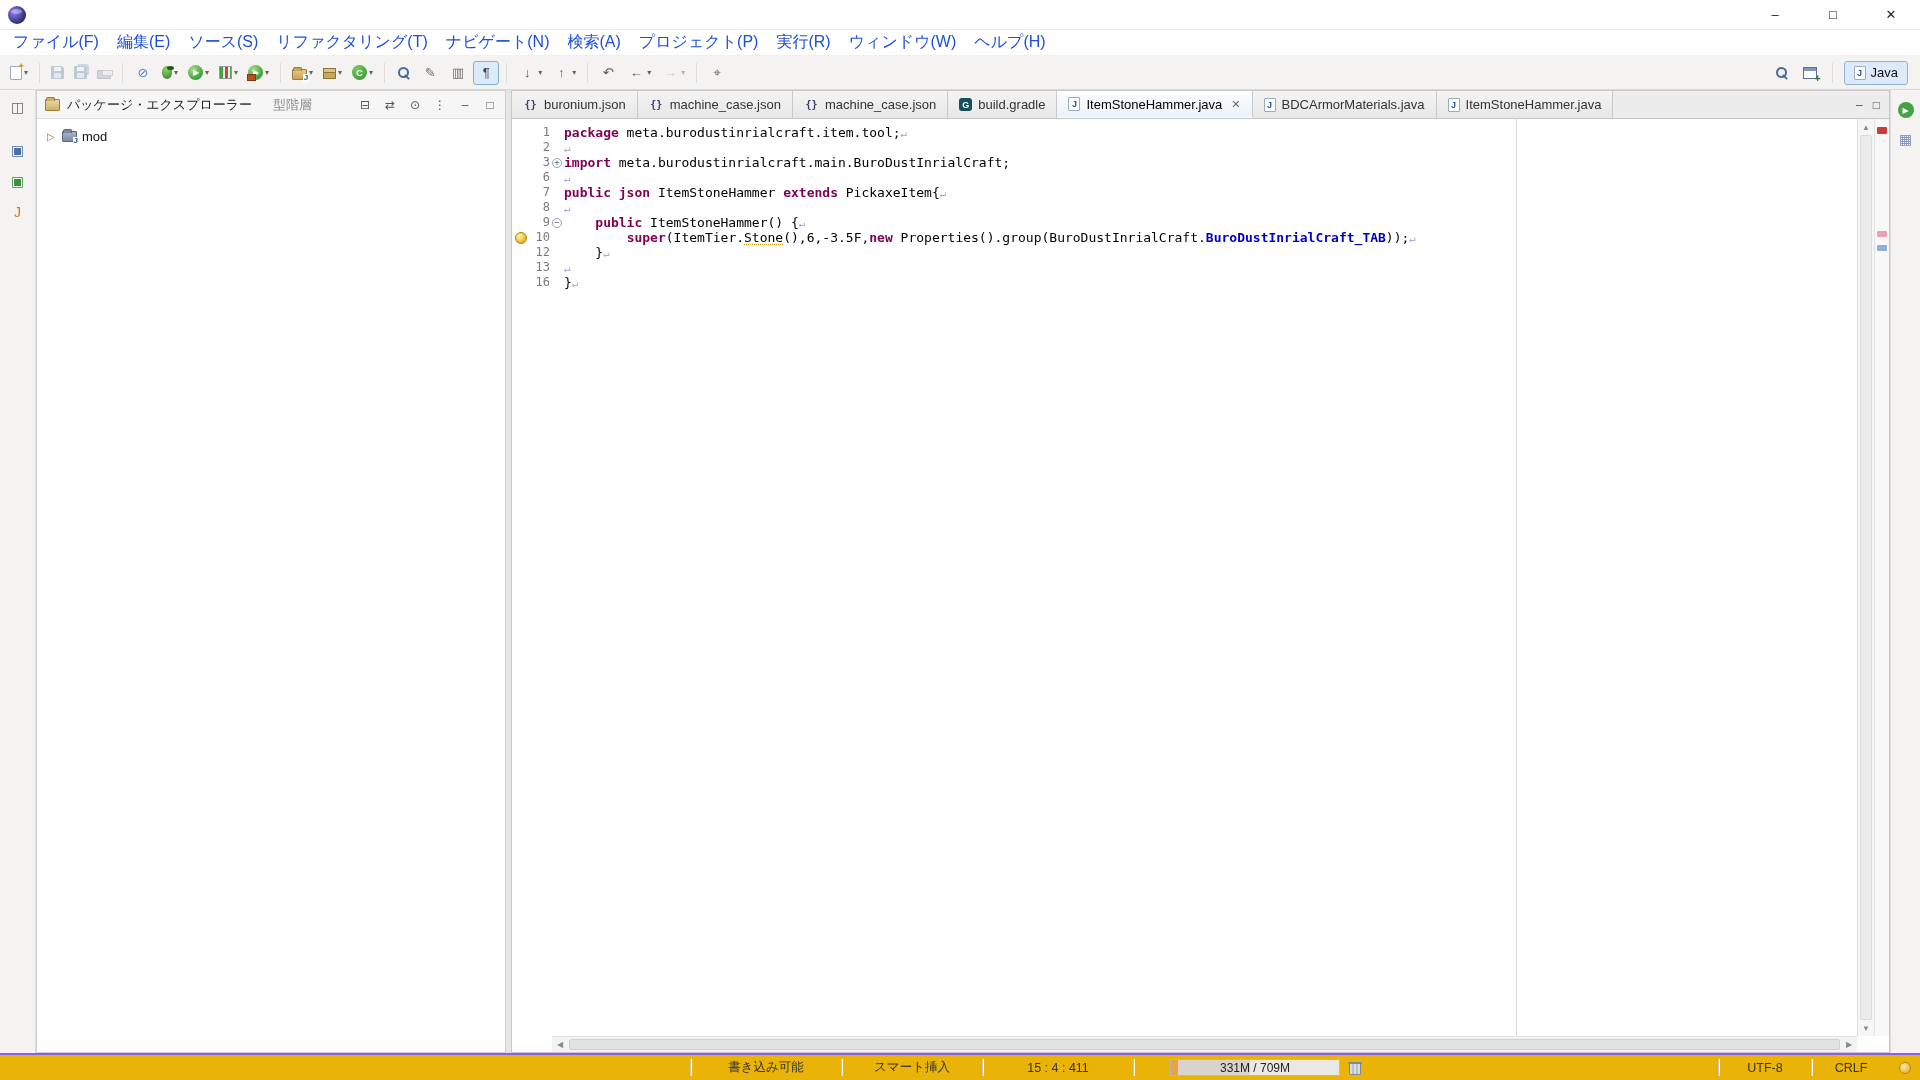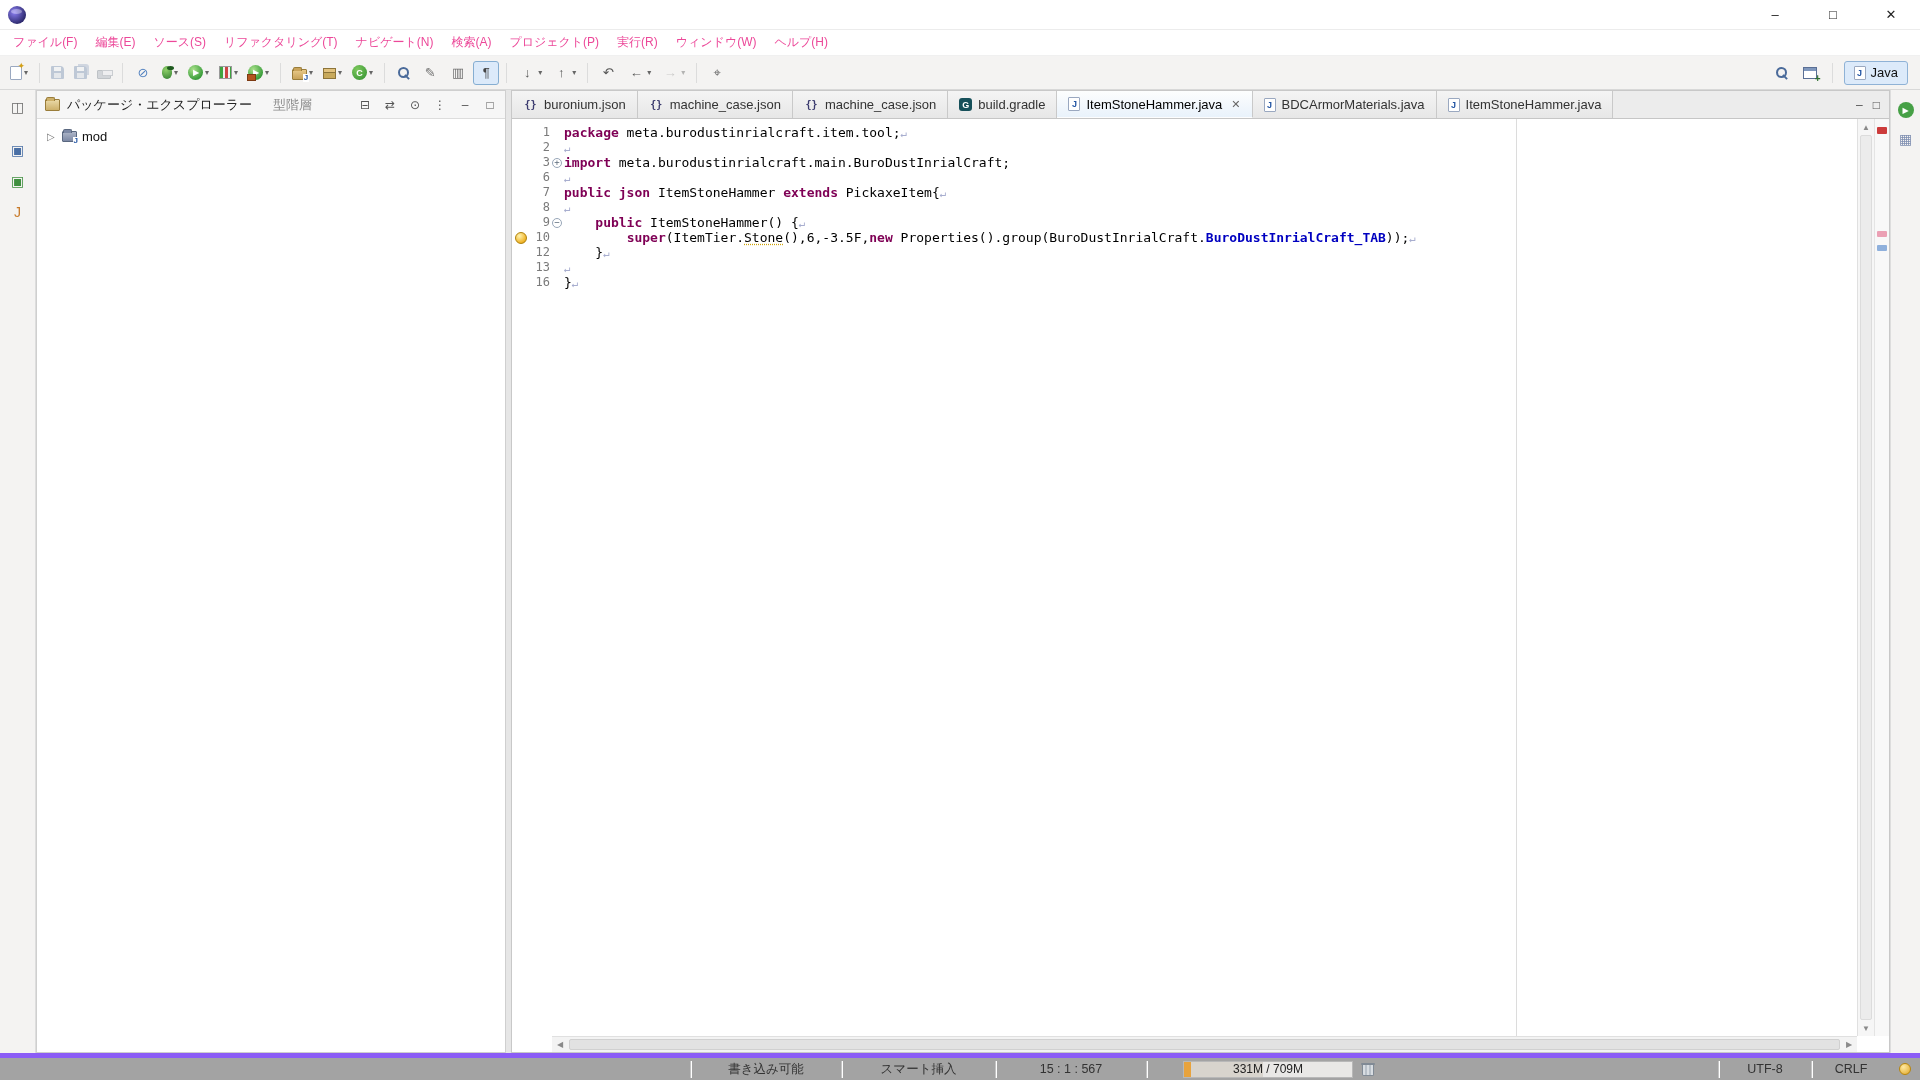--- a/index.html
+++ b/index.html
@@ -10,21 +10,21 @@
   
   #titlebar{position:absolute;left:0;top:0;width:100%;height:30px;background:#fff;display:flex;align-items:center;border-bottom:1px solid #ececec}
   .app-icon{width:18px;height:18px;margin:0 7px 0 8px;border-radius:50%;background:radial-gradient(circle at 35% 35%,#8c7ff2,#2d2a6e 72%);position:relative;flex:0 0 auto}
   .app-icon::after{content:"";position:absolute;left:3px;top:3px;width:11px;height:5px;border-radius:50%;background:rgba(255,255,255,.35)}
   #window-title{font-size:13px;color:#111;white-space:nowrap}
   .win-controls{margin-left:auto;display:flex;height:100%}
   .wc{width:58px;height:100%;display:flex;align-items:center;justify-content:center;font-size:13px;color:#222}
 
   
   #menubar{position:absolute;top:30px;height:26px;width:100%;background:#fff;display:flex;align-items:center;padding-left:4px;border-bottom:1px solid #f0f0f0}
-  .menu-item{padding:3px 9px;font-size:12px;color:#ec4899;white-space:nowrap}
+  .menu-item{padding:3px 9px;font-size:16px;color:#1d4ed8;white-space:nowrap}
 
   
   #toolbar{position:absolute;top:56px;height:34px;width:100%;background:#f4f3f2;border-bottom:1px solid #d8d8d8;display:flex;align-items:center;padding:0 6px}
   #tb-left{display:flex;align-items:center;gap:2px}
   #tb-right{margin-left:auto;display:flex;align-items:center;gap:6px;padding-right:6px}
   .tb-sep{width:1px;height:20px;background:#dcdcdc;margin:0 5px}
   .tbtn{display:inline-flex;align-items:center;height:24px;padding:0 3px;border:1px solid transparent;border-radius:3px}
   .tbtn.active{background:#dceafa;border-color:#86aed2}
   .tbtn.disabled{opacity:.45}
   .dd{font-size:8px;color:#666;margin-left:2px}
@@ -121,26 +121,26 @@
   .vs-arrow.up{top:0}.vs-arrow.down{bottom:0}
   .vs-thumb{position:absolute;left:2px;right:2px;top:16px;bottom:16px;background:#ececec;border:1px solid #dcdcdc;border-radius:2px}
   #overview-ruler{width:15px;background:#f8f8f8;border-left:1px solid #e4e4e4;position:relative;flex:0 0 auto}
   .ov-mark{position:absolute;left:2px;right:2px;border-radius:1px}
   #hscroll{position:absolute;left:40px;right:32px;bottom:0;height:16px;background:#f3f3f3;border-top:1px solid #e0e0e0;display:flex;align-items:center}
   .hs-arrow{width:16px;text-align:center;font-size:8px;color:#8a8a8a;flex:0 0 auto}
   .hs-thumb{flex:1;height:11px;margin:0 1px;background:#e2e2e2;border:1px solid #d0d0d0;border-radius:2px}
   #right-strip{position:absolute;right:0;top:0;bottom:0;width:30px;background:#f4f3f2;border-left:1px solid #ddd;display:flex;flex-direction:column;align-items:center;padding-top:12px;gap:12px}
 
   
-  #statusbar{position:absolute;left:0;bottom:0;width:100%;height:27px;background:#a3a3a3;border-top:5px solid #8b5cf6;display:flex;align-items:center;font-size:12.5px;color:#333}
+  #statusbar{position:absolute;left:0;bottom:0;width:100%;height:27px;background:#eab308;border-top:2px solid #8b5cf6;display:flex;align-items:center;font-size:12.5px;color:#333}
   .sb-spacer1{width:690px;flex:0 0 auto}
   .sb-flex{flex:1}
   .sb-sep{width:1px;height:17px;background:#c4c4c4;box-shadow:1px 0 0 #fff;flex:0 0 auto}
   .sb-field{display:flex;align-items:center;justify-content:center;white-space:nowrap;flex:0 0 auto}
-  .w150{width:150px}.w140{width:153px}.w92{width:92px}.w78{width:78px}
+  .w150{width:150px}.w140{width:140px}.w92{width:92px}.w78{width:78px}
   .heap{width:170px;height:17px;border:1px solid #b8b8b8;background:#e9e8e6;position:relative;margin-left:36px;display:flex;align-items:center;justify-content:center;flex:0 0 auto}
   .heap-used{position:absolute;left:0;top:0;bottom:0;background:#d8d4cd}
   .heap-mark{position:absolute;left:0;top:0;bottom:0;width:7px;background:#e8a33d}
   .heap-label{position:relative;font-size:12px;color:#222}
   .trash-ic{width:12px;height:14px;position:relative;margin-left:9px;flex:0 0 auto}
   .trash-ic::before{content:"";position:absolute;left:0;right:0;top:3px;bottom:0;border:1px solid #808a95;border-top:none;border-radius:0 0 2px 2px;background:linear-gradient(to right,#d8dde2 0 2px,#b8c0c8 2px 4px,#d8dde2 4px 6px,#b8c0c8 6px 8px,#d8dde2 8px 10px)}
   .trash-ic::after{content:"";position:absolute;left:-1px;right:-1px;top:1px;height:2px;background:#808a95;border-radius:1px}
   .sb-iconbox{width:30px;display:flex;align-items:center;justify-content:center;flex:0 0 auto}
   .sb-note{width:12px;height:12px;border-radius:50%;background:radial-gradient(circle at 35% 30%,#ffe9a0,#e0a82a);border:1px solid #b8860b}
 </style>
@@ -446,21 +446,21 @@
       </div>
   </div>
 
   <div id="statusbar">
     <div class="sb-spacer1"></div>
     <div class="sb-sep"></div>
     <div class="sb-field w150">書き込み可能</div>
     <div class="sb-sep"></div>
     <div class="sb-field w140">スマート挿入</div>
     <div class="sb-sep"></div>
-    <div class="sb-field w150">15 : 1 : 567</div>
+    <div class="sb-field w150">15 : 4 : 411</div>
     <div class="sb-sep"></div>
     <div class="heap">
       <div class="heap-used" id="heap-used" style="width: 47%;"></div>
       <div class="heap-mark"></div>
       <span class="heap-label">331M / 709M</span>
     </div>
     <div class="trash-ic"></div>
     <div class="sb-flex"></div>
     <div class="sb-sep"></div>
     <div class="sb-field w92">UTF-8</div>

